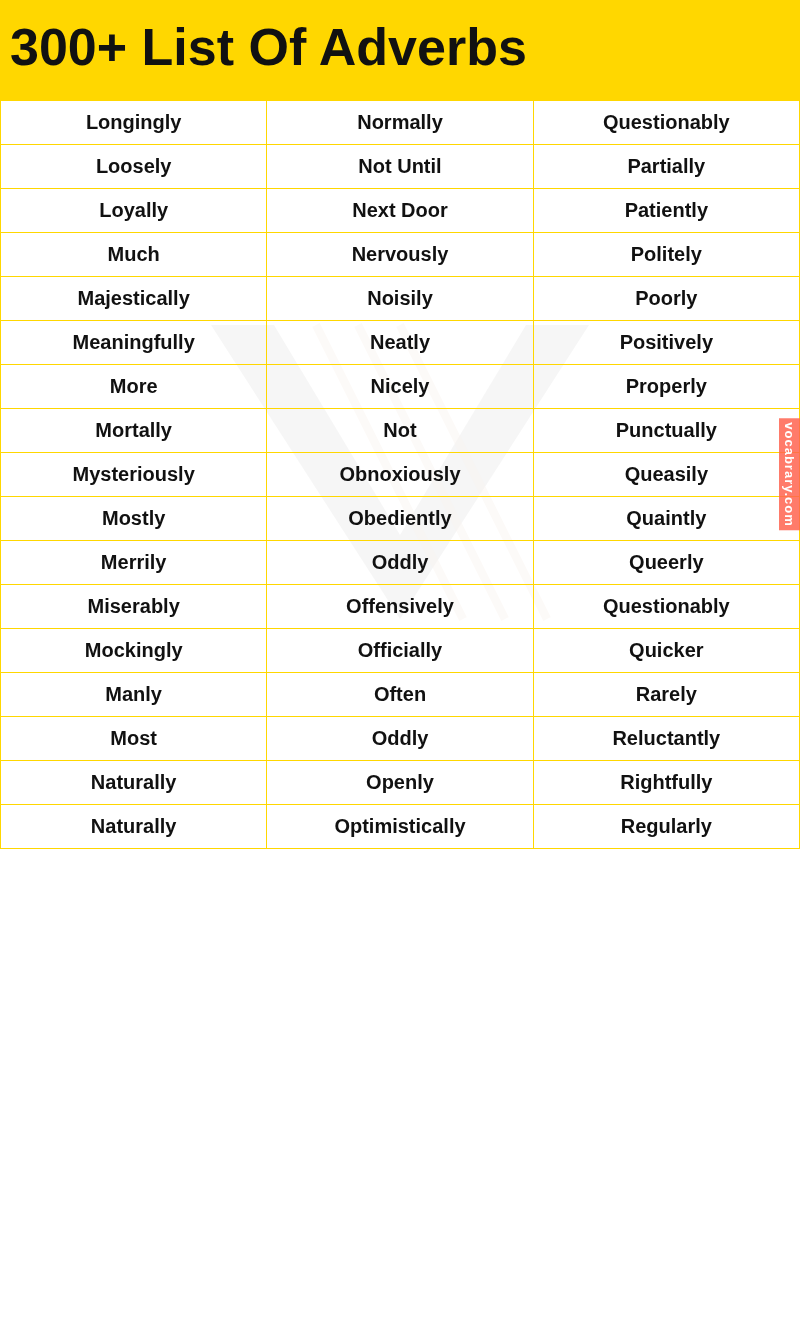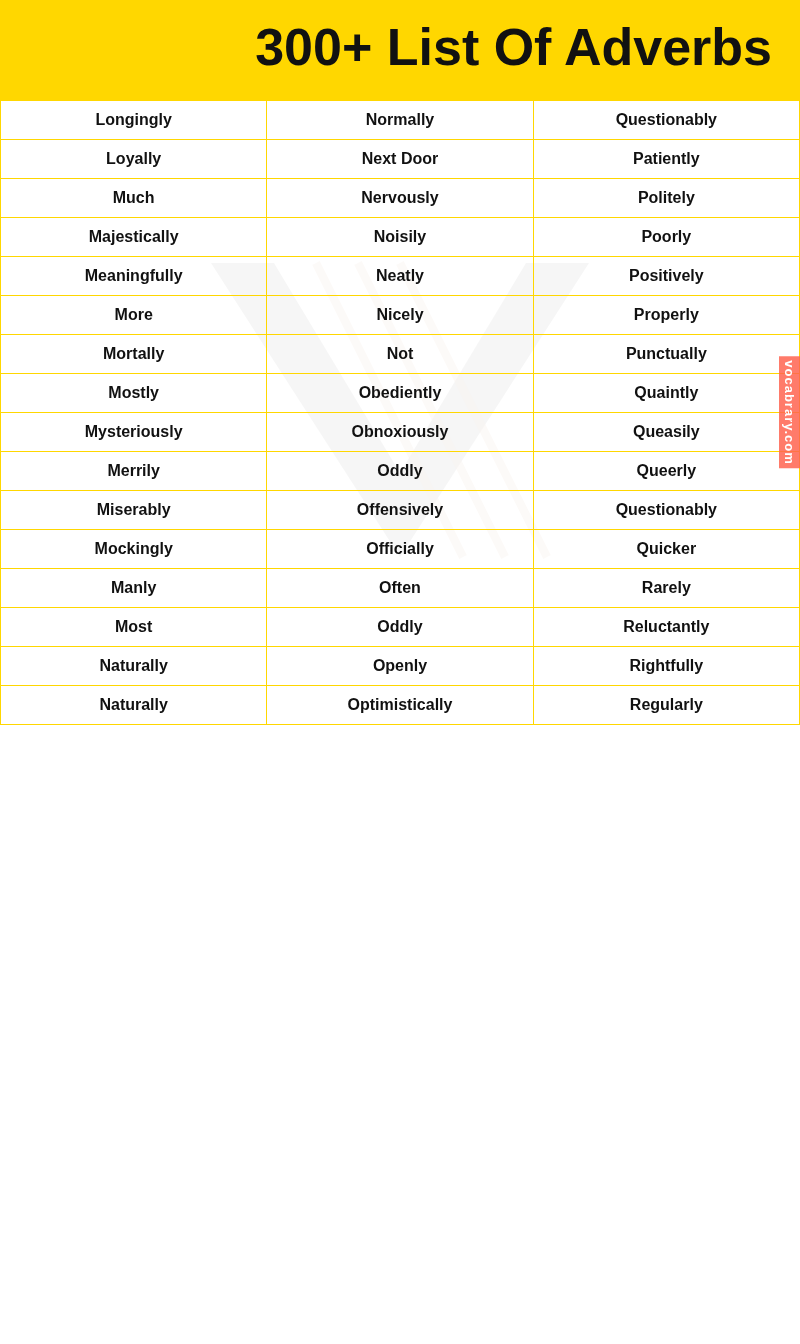--- a/index.html
+++ b/index.html
@@ -3,22 +3,22 @@
   <meta charset="utf-8">
   <style>
     * { margin: 0; padding: 0; box-sizing: border-box; }
     body {
       background: #fff;
       font-family: Arial, sans-serif;
       width: 800px;
     }
     .header {
       background: #FFD700;
-      text-align: right;
-      padding: 18px 28px 22px;
+      text-align: left;
+      padding: 18px 10px 22px;
     }
     .header h1 {
       font-size: 52px;
       font-weight: 900;
       color: #111;
       line-height: 1.15;
     }
     .table-wrapper {
       position: relative;
       overflow: hidden;
@@ -54,21 +54,21 @@
     table {
       width: 100%;
       border-collapse: collapse;
       position: relative;
       z-index: 2;
     }
     td {
       border: 1.5px solid #FFD700;
       text-align: center;
       padding: 10px 6px;
-      font-size: 16px;
+      font-size: 20px;
       font-weight: 700;
       color: #111;
       background: transparent;
       width: 33.33%;
     }
     tr:nth-child(odd) td {
       background: rgba(255,255,255,0.0);
     }
   </style>
 </head>
@@ -94,20 +94,25 @@
   <div class="site-badge">vocabrary.com</div>
 
   <table>
     <tbody id="table-body">
     <tr>
           <td>Longingly</td>
           <td>Normally</td>
           <td>Questionably</td>
         </tr>
         <tr>
+          <td>Loosely</td>
+          <td>Not Until</td>
+          <td>Partially</td>
+        </tr>
+        <tr>
           <td>Loyally</td>
           <td>Next Door</td>
           <td>Patiently</td>
         </tr>
         <tr>
           <td>Much</td>
           <td>Nervously</td>
           <td>Politely</td>
         </tr>
         <tr>
@@ -124,28 +129,28 @@
           <td>More</td>
           <td>Nicely</td>
           <td>Properly</td>
         </tr>
         <tr>
           <td>Mortally</td>
           <td>Not</td>
           <td>Punctually</td>
         </tr>
         <tr>
+          <td>Mysteriously</td>
+          <td>Obnoxiously</td>
+          <td>Queasily</td>
+        </tr>
+        <tr>
           <td>Mostly</td>
           <td>Obediently</td>
           <td>Quaintly</td>
-        </tr>
-        <tr>
-          <td>Mysteriously</td>
-          <td>Obnoxiously</td>
-          <td>Queasily</td>
         </tr>
         <tr>
           <td>Merrily</td>
           <td>Oddly</td>
           <td>Queerly</td>
         </tr>
         <tr>
           <td>Miserably</td>
           <td>Offensively</td>
           <td>Questionably</td>

